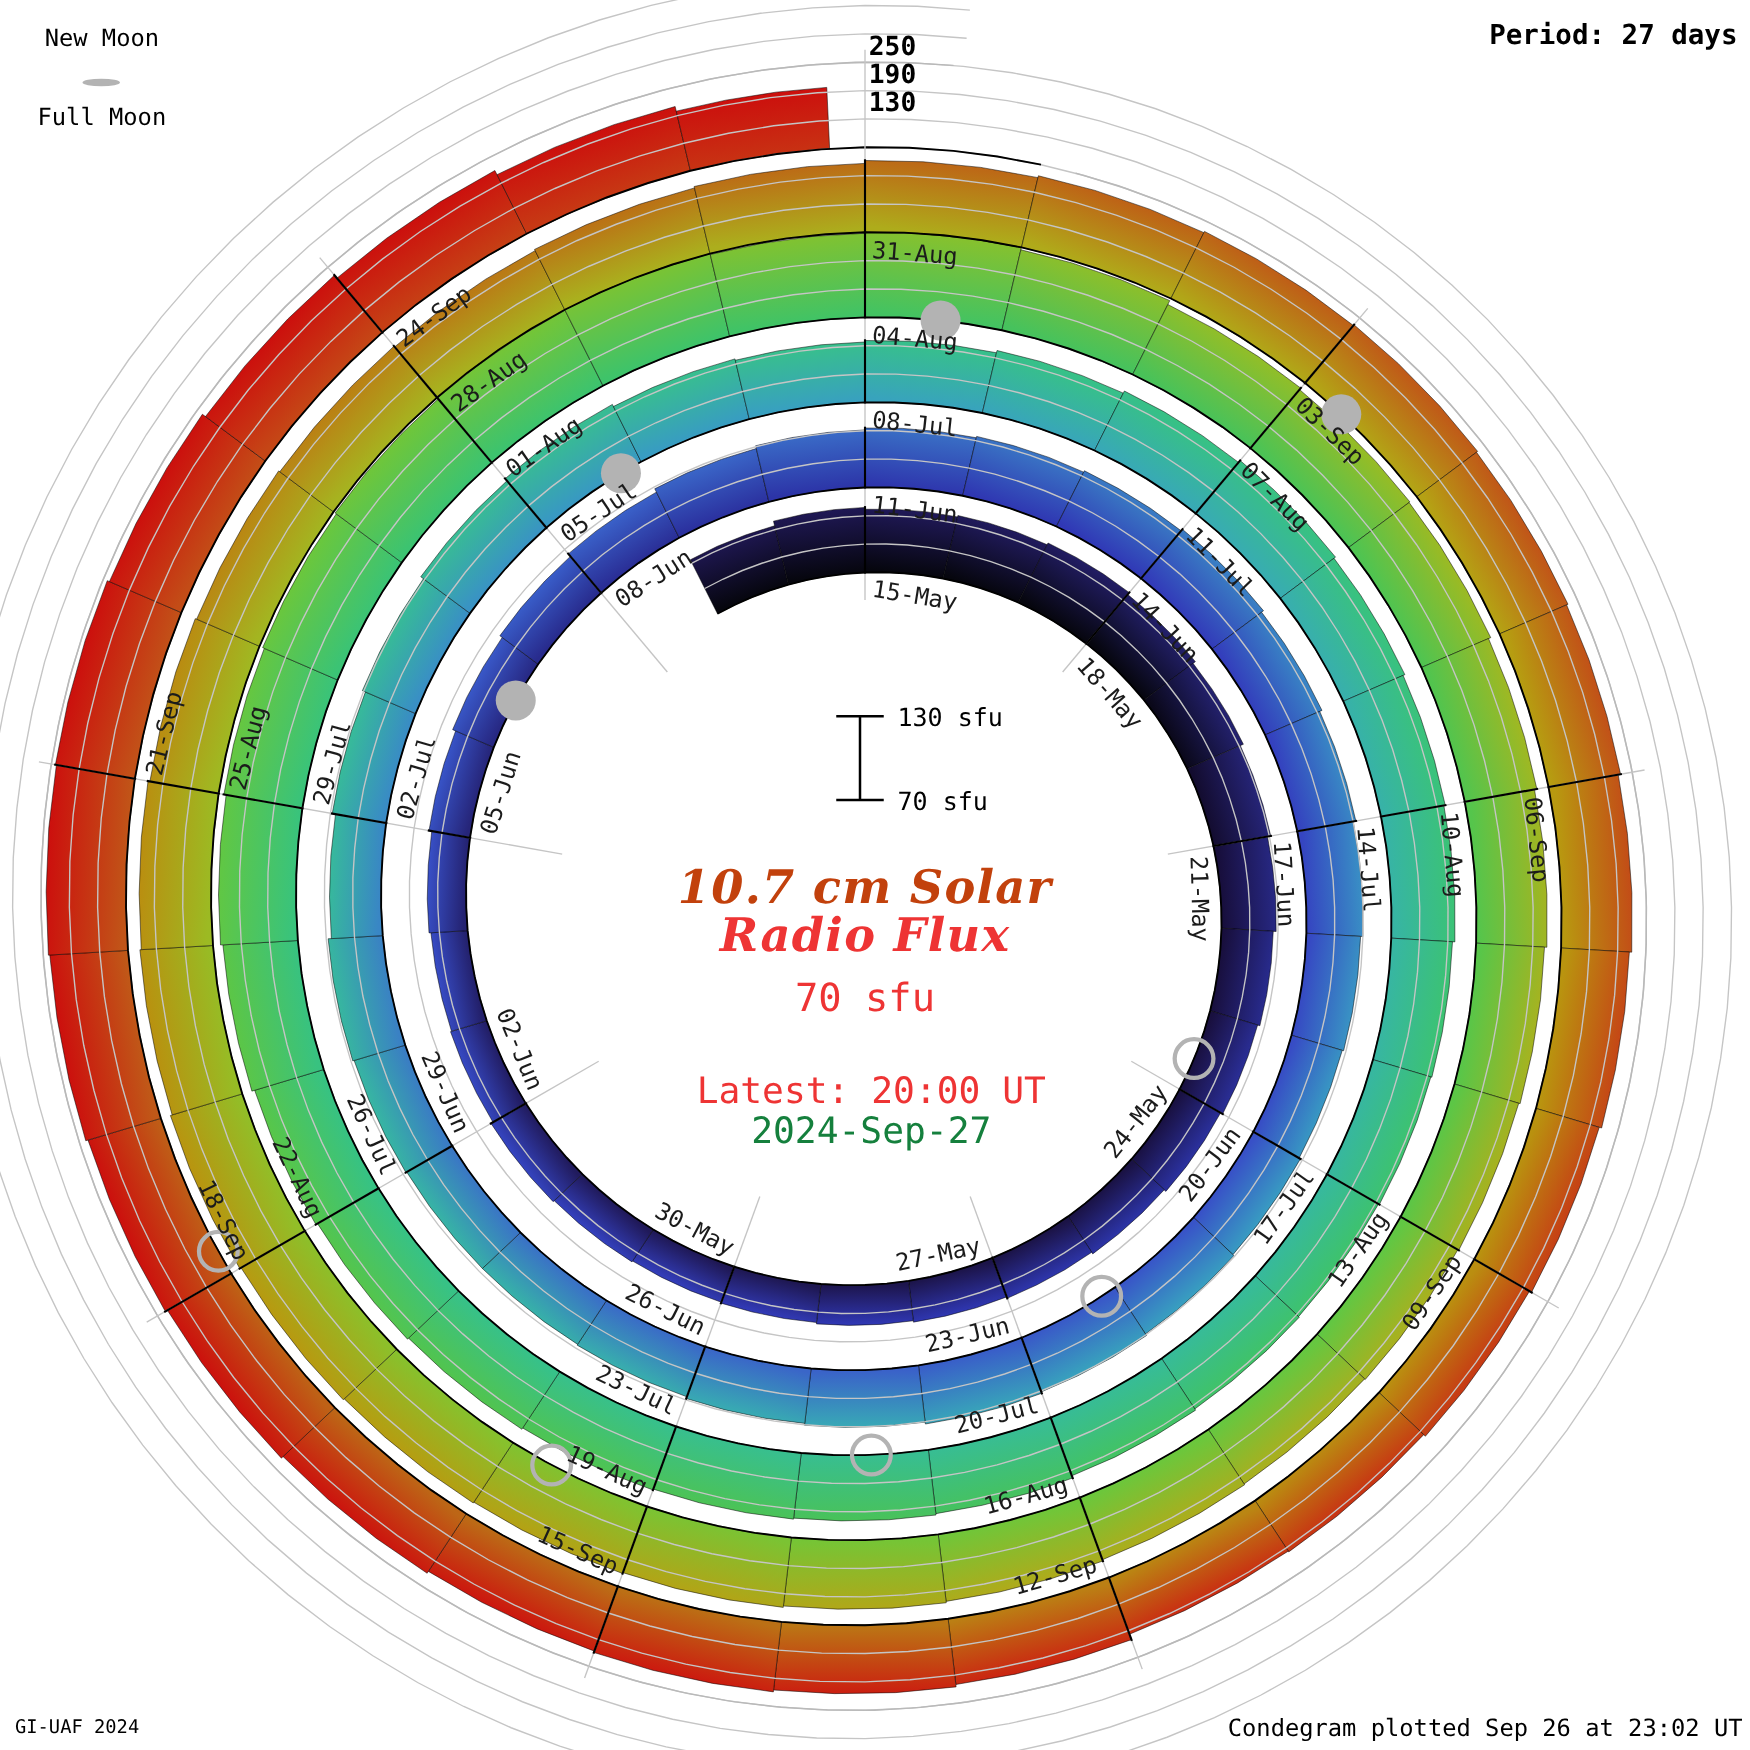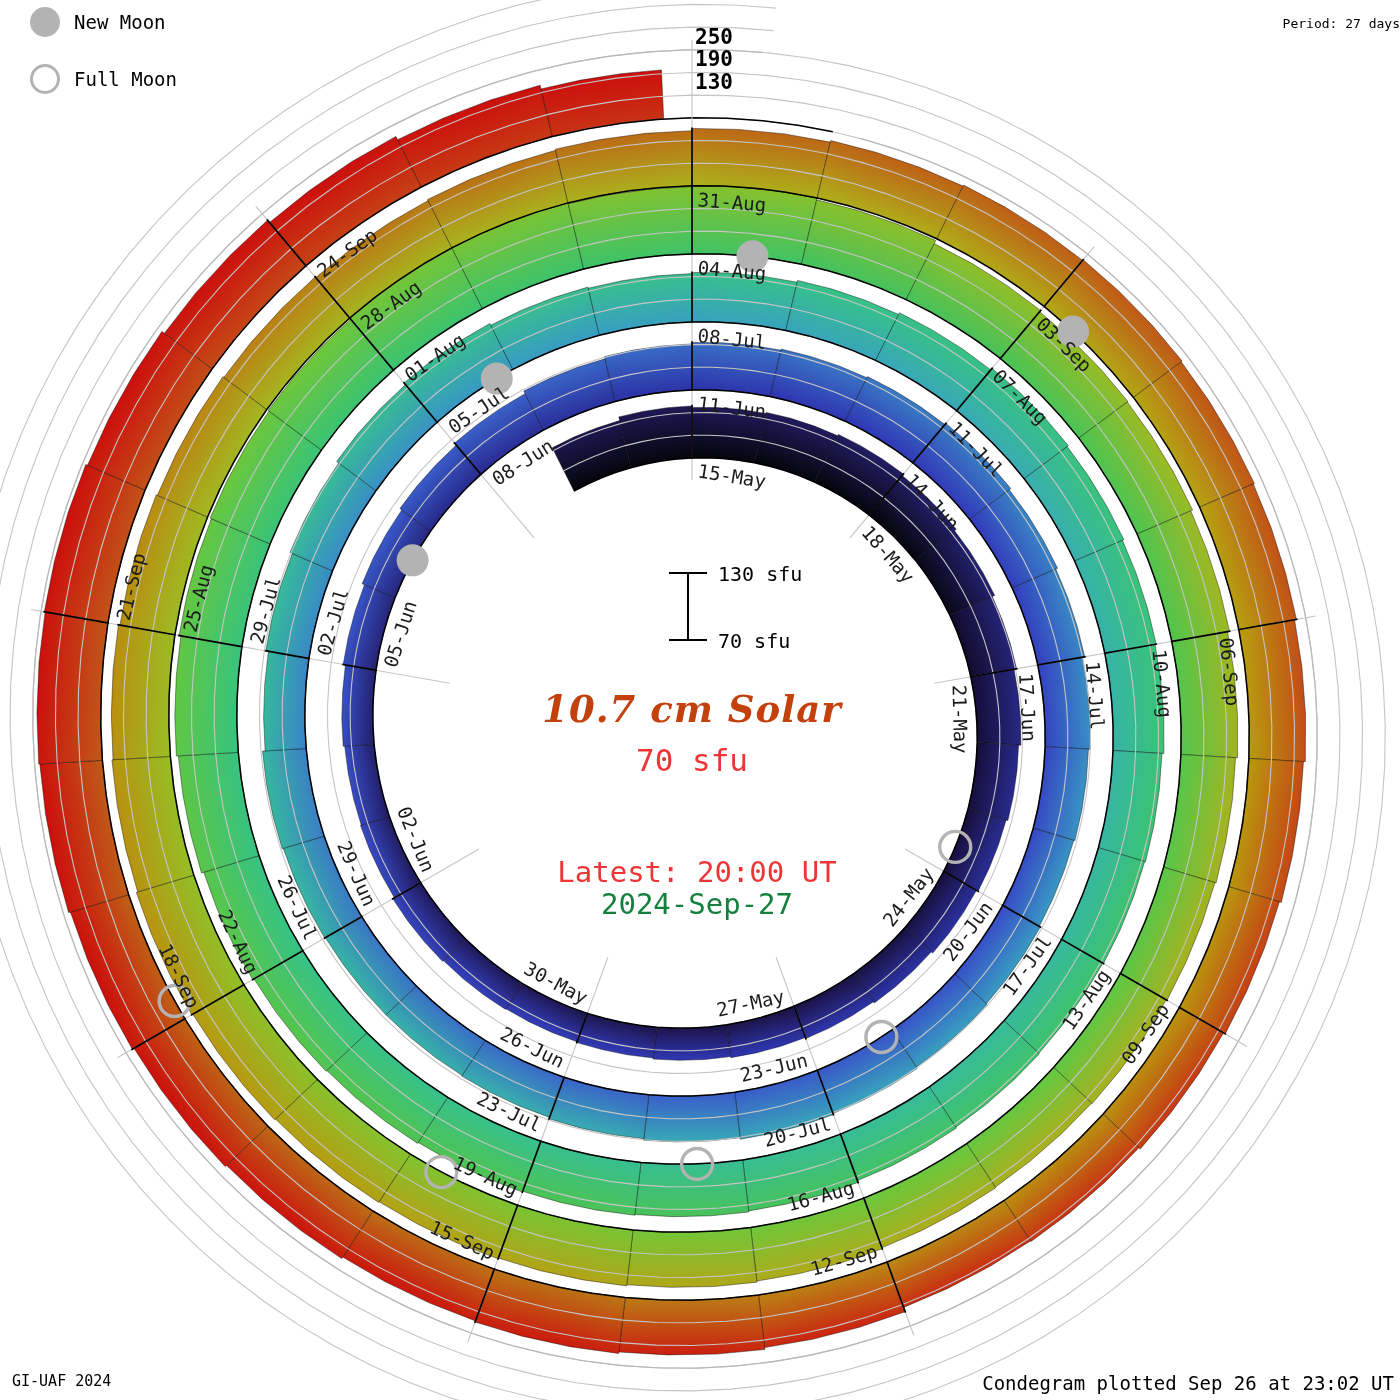--- a/index.html
+++ b/index.html
@@ -2,27 +2,27 @@
 <html><head>
 <meta charset="utf-8">
 <style>
   html,body{margin:0;padding:0;}
   body{width:1400px;height:1400px;background:#ffffff;position:relative;overflow:hidden;
        font-family:"DejaVu Sans Mono","Liberation Mono",monospace;color:#000;}
   .ov{position:absolute;}
   svg{position:absolute;left:0;top:0;}
   
   #legend{left:30px;top:6px;}
-  .legrow{display:flex;align-items:center;gap:14px;margin-bottom:25px;height:32px;}
+  .legrow{display:flex;align-items:center;gap:14px;margin-bottom:25px;height:32px;flex-direction:column;}
   .dot{width:30px;height:30px;border-radius:50%;}
   .dot-new{background:#b3b3b3;}
   .dot-full{background:transparent;border:3px solid #b3b3b3;width:24px;height:24px;}
   .leg-label{font-size:19px;}
   
-  #period{right:0;top:16px;font-size:13px;}
+  #period{right:10px;top:16px;font-size:22px;font-weight:bold;}
   
   #scalebar{left:656px;top:566px;width:230px;height:92px;}
   .sb-line{position:absolute;left:31px;top:7px;width:2px;height:67px;background:#000;}
   .sb-cap{position:absolute;left:13px;width:38px;height:2px;background:#000;}
   .sb-cap.top{top:6px;} .sb-cap.bot{top:73px;}
   .sb-lab{position:absolute;left:62px;font-size:20px;}
   .sb-lab.top{top:-4px;} .sb-lab.bot{top:63px;}
   
   #titleblock{left:442px;top:690px;width:500px;text-align:center;}
   .t-line{font-family:"DejaVu Serif","Liberation Serif",serif;font-style:italic;font-weight:bold;
@@ -868,20 +868,21 @@
 <div class="ov" id="scalebar">
   <div class="sb-cap top"></div>
   <div class="sb-line"></div>
   <div class="sb-cap bot"></div>
   <div class="sb-lab top">130 sfu</div>
   <div class="sb-lab bot">70 sfu</div>
 </div>
 
 <div class="ov" id="titleblock">
   <div class="t-line accent" style="color: #c2410c;">10.7 cm Solar</div>
+  <div class="t-line accent" style="color: rgb(238, 52, 52);">Radio Flux</div>
   <div class="t-unit accent" style="color: rgb(238, 52, 52);">70 sfu</div>
 </div>
 
 <div class="ov" id="latestblock">
   <div class="accent" style="color: rgb(238, 52, 52);">Latest: 20:00 UT</div>
   <div class="accent" style="color: #15803d;">2024-Sep-27</div>
 </div>
 
 <div class="ov" id="credit">GI-UAF 2024</div>
 <div class="ov" id="plotted">Condegram plotted Sep 26 at 23:02 UT</div>

